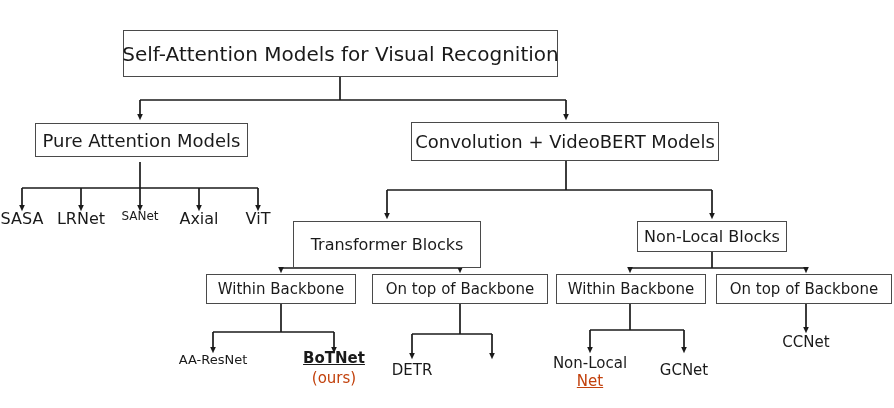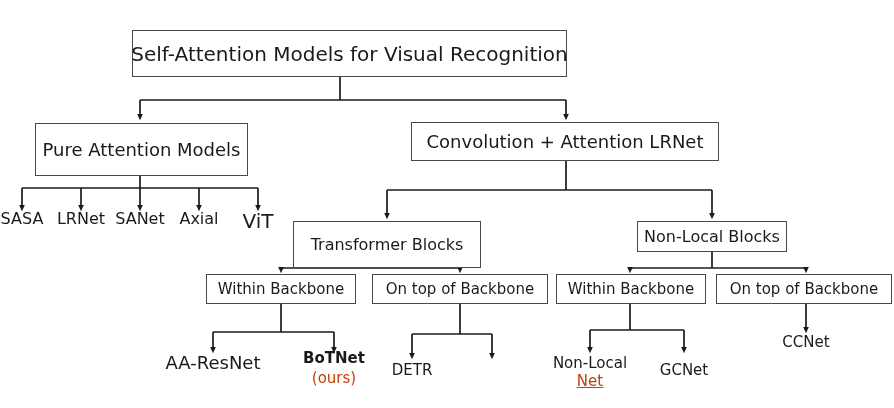--- a/index.html
+++ b/index.html
@@ -69,30 +69,30 @@
 
       <path d="M630,304 L630,330"></path>
       <path d="M590,330 L684,330"></path>
       <path d="M590,330 L590,350" marker-end="url(#arrow)"></path>
       <path d="M684,330 L684,350" marker-end="url(#arrow)"></path>
 
       <path d="M806,304 L806,330" marker-end="url(#arrow)"></path>
     </g>
   </svg>
 
-  <div class="node-box" style="left:132px;top:30px;width:435px;height:47px;font-size:20px;">
+  <div class="node-box" style="left:123px;top:30px;width:435px;height:47px;font-size:20px;">
     <span>Self-Attention Models for Visual Recognition</span>
   </div>
 
-  <div class="node-box" style="left:35px;top:123px;width:213px;height:53px;font-size:18px;">
+  <div class="node-box" style="left:35px;top:123px;width:213px;height:34px;font-size:18px;">
     <span>Pure Attention Models</span>
   </div>
 
   <div class="node-box" style="left:411px;top:122px;width:308px;height:39px;font-size:18px;">
-    <span>Convolution + Attention LRNet</span>
+    <span>Convolution + VideoBERT Models</span>
   </div>
 
   <div class="node-box" style="left:293px;top:221px;width:188px;height:47px;font-size:16px;">
     <span>Transformer Blocks</span>
   </div>
 
   <div class="node-box" style="left:637px;top:221px;width:150px;height:31px;font-size:16px;">
     <span>Non-Local Blocks</span>
   </div>
 
@@ -111,34 +111,34 @@
   <div class="node-box" style="left:716px;top:274px;width:176px;height:30px;font-size:15px;">
     <span>On top of Backbone</span>
   </div>
 
   <div class="leaf-label" style="left:-10px;top:210px;width:64px;font-size:16px;">
     <span>SASA</span>
   </div>
   <div class="leaf-label" style="left:49px;top:210px;width:64px;font-size:16px;">
     <span>LRNet</span>
   </div>
-  <div class="leaf-label" style="left:108px;top:210px;width:64px;font-size:16px;">
+  <div class="leaf-label" style="left:108px;top:210px;width:64px;font-size:12px;">
     <span>SANet</span>
   </div>
   <div class="leaf-label" style="left:167px;top:210px;width:64px;font-size:16px;">
     <span>Axial</span>
   </div>
-  <div class="leaf-label" style="left:226px;top:210px;width:64px;font-size:20px;">
+  <div class="leaf-label" style="left:226px;top:210px;width:64px;font-size:16px;">
     <span>ViT</span>
   </div>
 
-  <div class="leaf-label" style="left:153px;top:353px;width:120px;font-size:18px;">
+  <div class="leaf-label" style="left:153px;top:353px;width:120px;font-size:13px;">
     <span>AA-ResNet</span>
   </div>
-  <div class="leaf-label bold" style="left:284px;top:350px;width:100px;font-size:15px;">
+  <div class="leaf-label bold" style="left:284px;top:350px;width:100px;font-size:15px;text-decoration:underline;">
     <span>BoTNet</span>
   </div>
   <div class="leaf-sub" style="left:284px;top:370px;width:100px;font-size:15px;">
     <span>(ours)</span>
   </div>
 
   <div class="leaf-label" style="left:377px;top:362px;width:70px;font-size:15px;">
     <span>DETR</span>
   </div>
 

